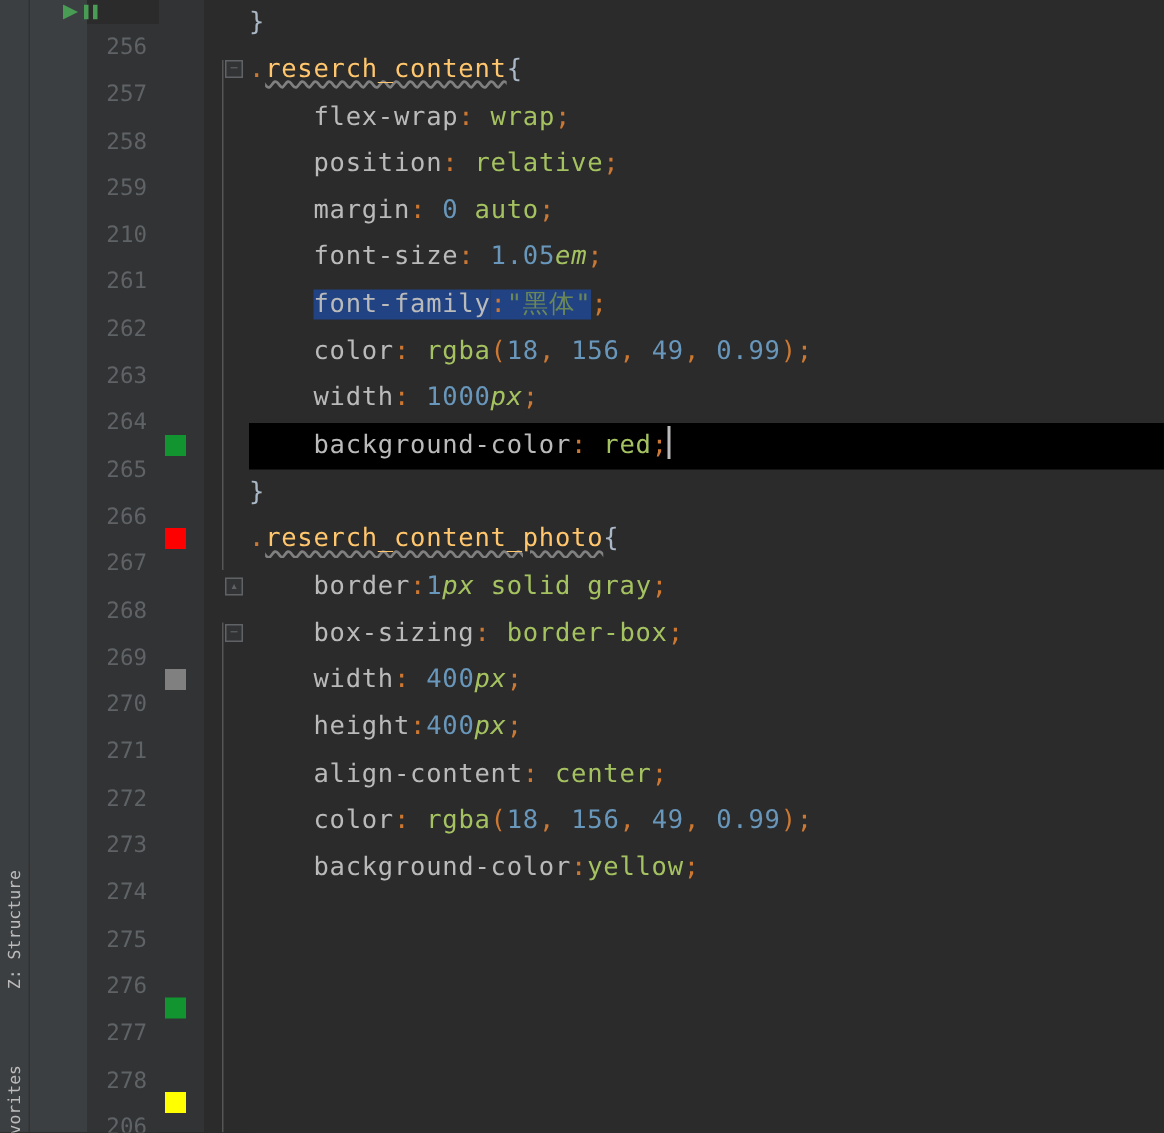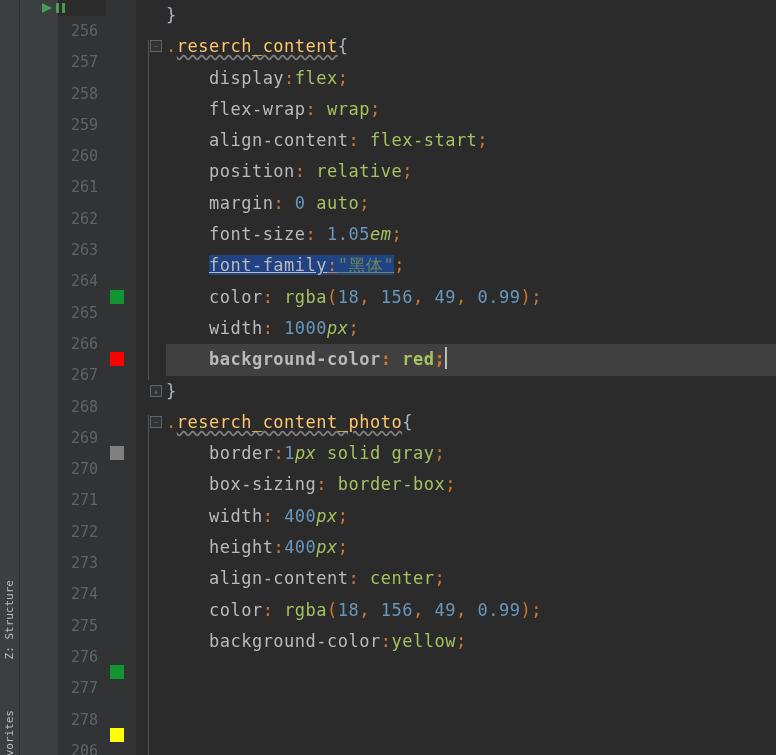--- a/index.html
+++ b/index.html
@@ -108,38 +108,36 @@
       background: #2B2B2B;
     }
     .code-line {
       height: 31.3px;
       line-height: 31.3px;
       white-space: pre;
       font-size: 17px;
       letter-spacing: 0.5px;
     }
     .current-line {
-      background: #404040;
-      font-weight: bold;
+      background: #000000;
     }
     .selector-wavy { 
       color: #FFC66D;
       text-decoration: underline wavy #808080;
       text-underline-offset: 2px;
     }
     .prop { color: #BABABA; }
     .value { color: #A5C261; }
     .number { color: #6897BB; }
     .unit { color: #A5C261; font-style: italic; }
     .string { color: #6A8759; }
     .brace { color: #A9B7C6; }
     .punct { color: #CC7832; }
     .selected-bg {
       background: #214283;
-      text-decoration: underline;
     }
     .cursor {
       display: inline-block;
       width: 2px;
       height: 22px;
       background: #BBBBBB;
       vertical-align: middle;
       position: relative;
       top: -2px;
     }
@@ -175,21 +173,21 @@
       </svg>
   </div>
   <div class="file-icon-area"></div>
 </div>
 
 <div class="gutter">
     <div class="line-number">256</div>
     <div class="line-number">257</div>
     <div class="line-number">258</div>
     <div class="line-number">259</div>
-    <div class="line-number">260</div>
+    <div class="line-number">210</div>
     <div class="line-number">261</div>
     <div class="line-number">262</div>
     <div class="line-number">263</div>
     <div class="line-number">264</div>
     <div class="line-number">265</div>
     <div class="line-number">266</div>
     <div class="line-number">267</div>
     <div class="line-number">268</div>
     <div class="line-number">269</div>
     <div class="line-number">270</div>
@@ -213,23 +211,21 @@
 <div class="fold-gutter">
   <div class="fold-line" style="top:40px;height:340px;"></div>
   <div class="fold-line" style="top:415px;height:340px;"></div>
 <div class="fold-icon" style="top: 40.3px;">−</div>
     <div class="fold-icon" style="top: 384.6px;">▴</div>
     <div class="fold-icon" style="top: 415.9px;">−</div>
   </div>
 <div class="code-area">
     <div class="code-line"><span class="brace">}</span></div>
     <div class="code-line"><span class="punct">.</span><span class="selector-wavy">reserch_content</span><span class="brace">{</span></div>
-    <div class="code-line">    <span class="prop">display</span><span class="punct">:</span><span class="value">flex</span><span class="punct">;</span></div>
     <div class="code-line">    <span class="prop">flex-wrap</span><span class="punct">: </span><span class="value">wrap</span><span class="punct">;</span></div>
-    <div class="code-line">    <span class="prop">align-content</span><span class="punct">: </span><span class="value">flex-start</span><span class="punct">;</span></div>
     <div class="code-line">    <span class="prop">position</span><span class="punct">: </span><span class="value">relative</span><span class="punct">;</span></div>
     <div class="code-line">    <span class="prop">margin</span><span class="punct">: </span><span class="number">0</span><span class=""> </span><span class="value">auto</span><span class="punct">;</span></div>
     <div class="code-line">    <span class="prop">font-size</span><span class="punct">: </span><span class="number">1.05</span><span class="unit">em</span><span class="punct">;</span></div>
     <div class="code-line">    <span class="prop selected-bg">font-family</span><span class="punct selected-bg">:</span><span class="string selected-bg">"黑体"</span><span class="punct">;</span></div>
     <div class="code-line">    <span class="prop">color</span><span class="punct">: </span><span class="value">rgba</span><span class="punct">(</span><span class="number">18</span><span class="punct">, </span><span class="number">156</span><span class="punct">, </span><span class="number">49</span><span class="punct">, </span><span class="number">0.99</span><span class="punct">)</span><span class="punct">;</span></div>
     <div class="code-line">    <span class="prop">width</span><span class="punct">: </span><span class="number">1000</span><span class="unit">px</span><span class="punct">;</span></div>
     <div class="code-line current-line">    <span class="prop">background-color</span><span class="punct">: </span><span class="value">red</span><span class="punct">;</span><span class="cursor"></span></div>
     <div class="code-line"><span class="brace">}</span></div>
     <div class="code-line"><span class="punct">.</span><span class="selector-wavy">reserch_content_photo</span><span class="brace">{</span></div>
     <div class="code-line">    <span class="prop">border</span><span class="punct">:</span><span class="number">1</span><span class="unit">px</span><span class=""> </span><span class="value">solid</span><span class=""> </span><span class="value">gray</span><span class="punct">;</span></div>

